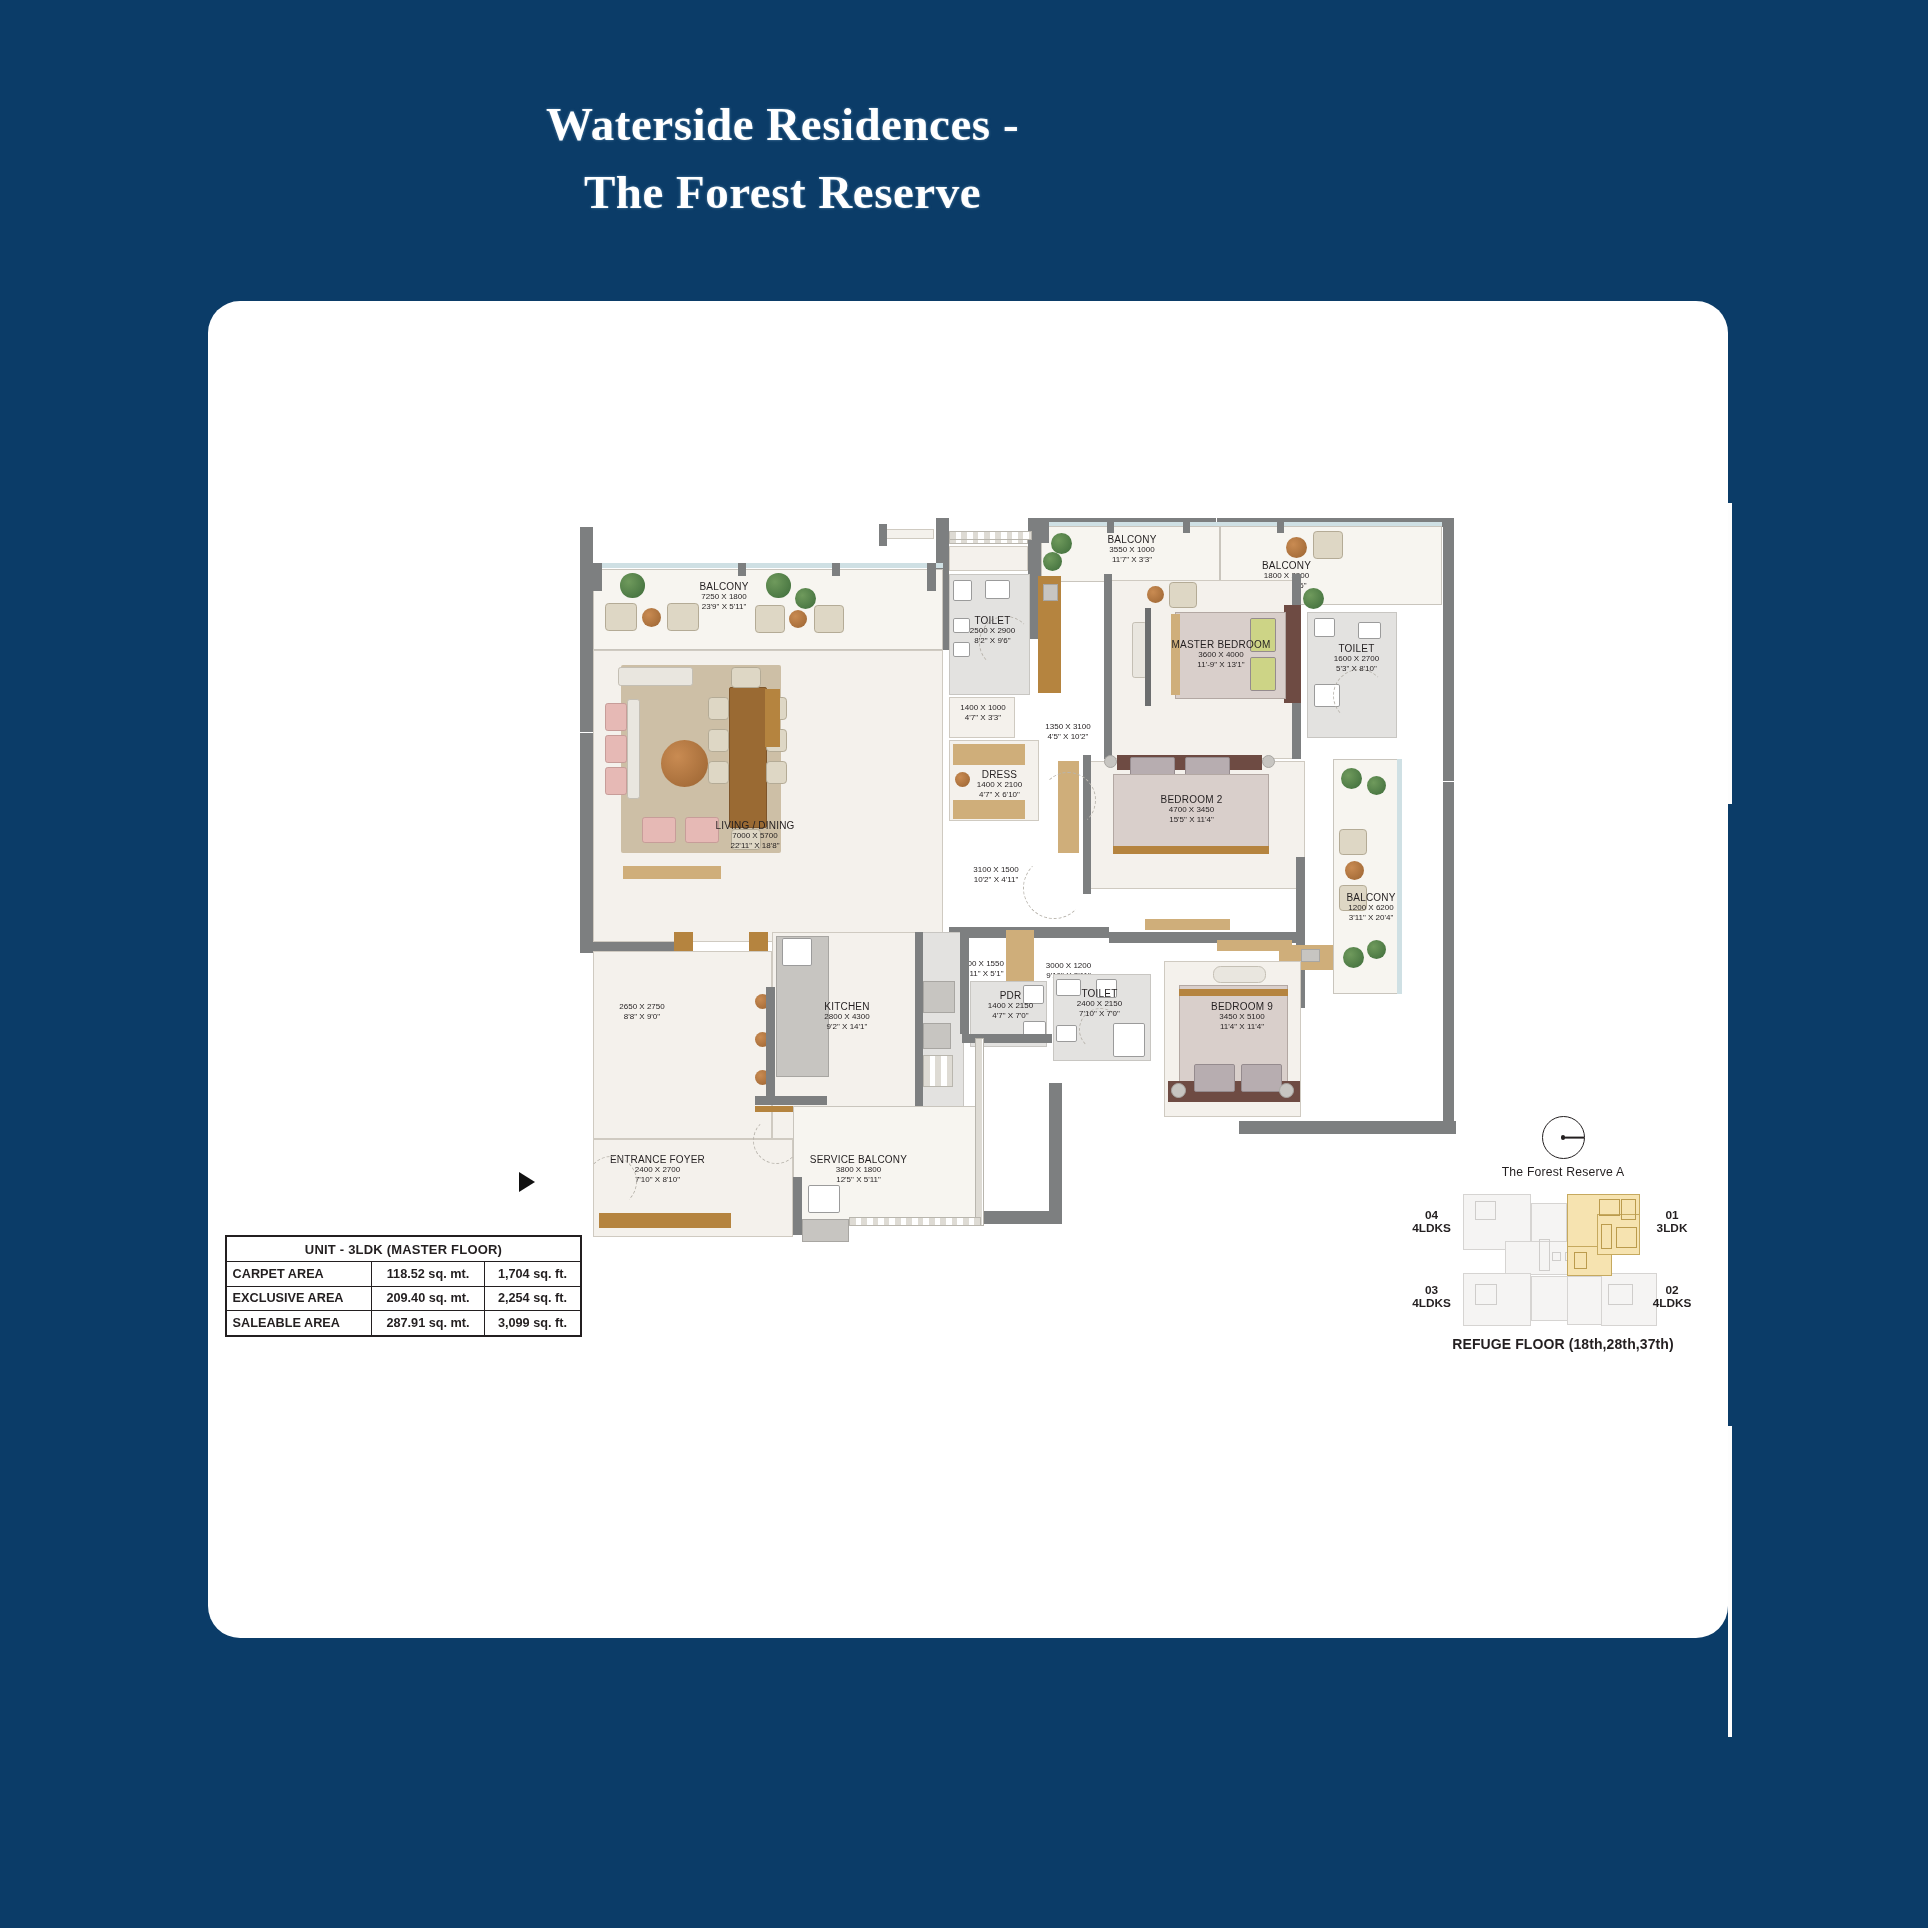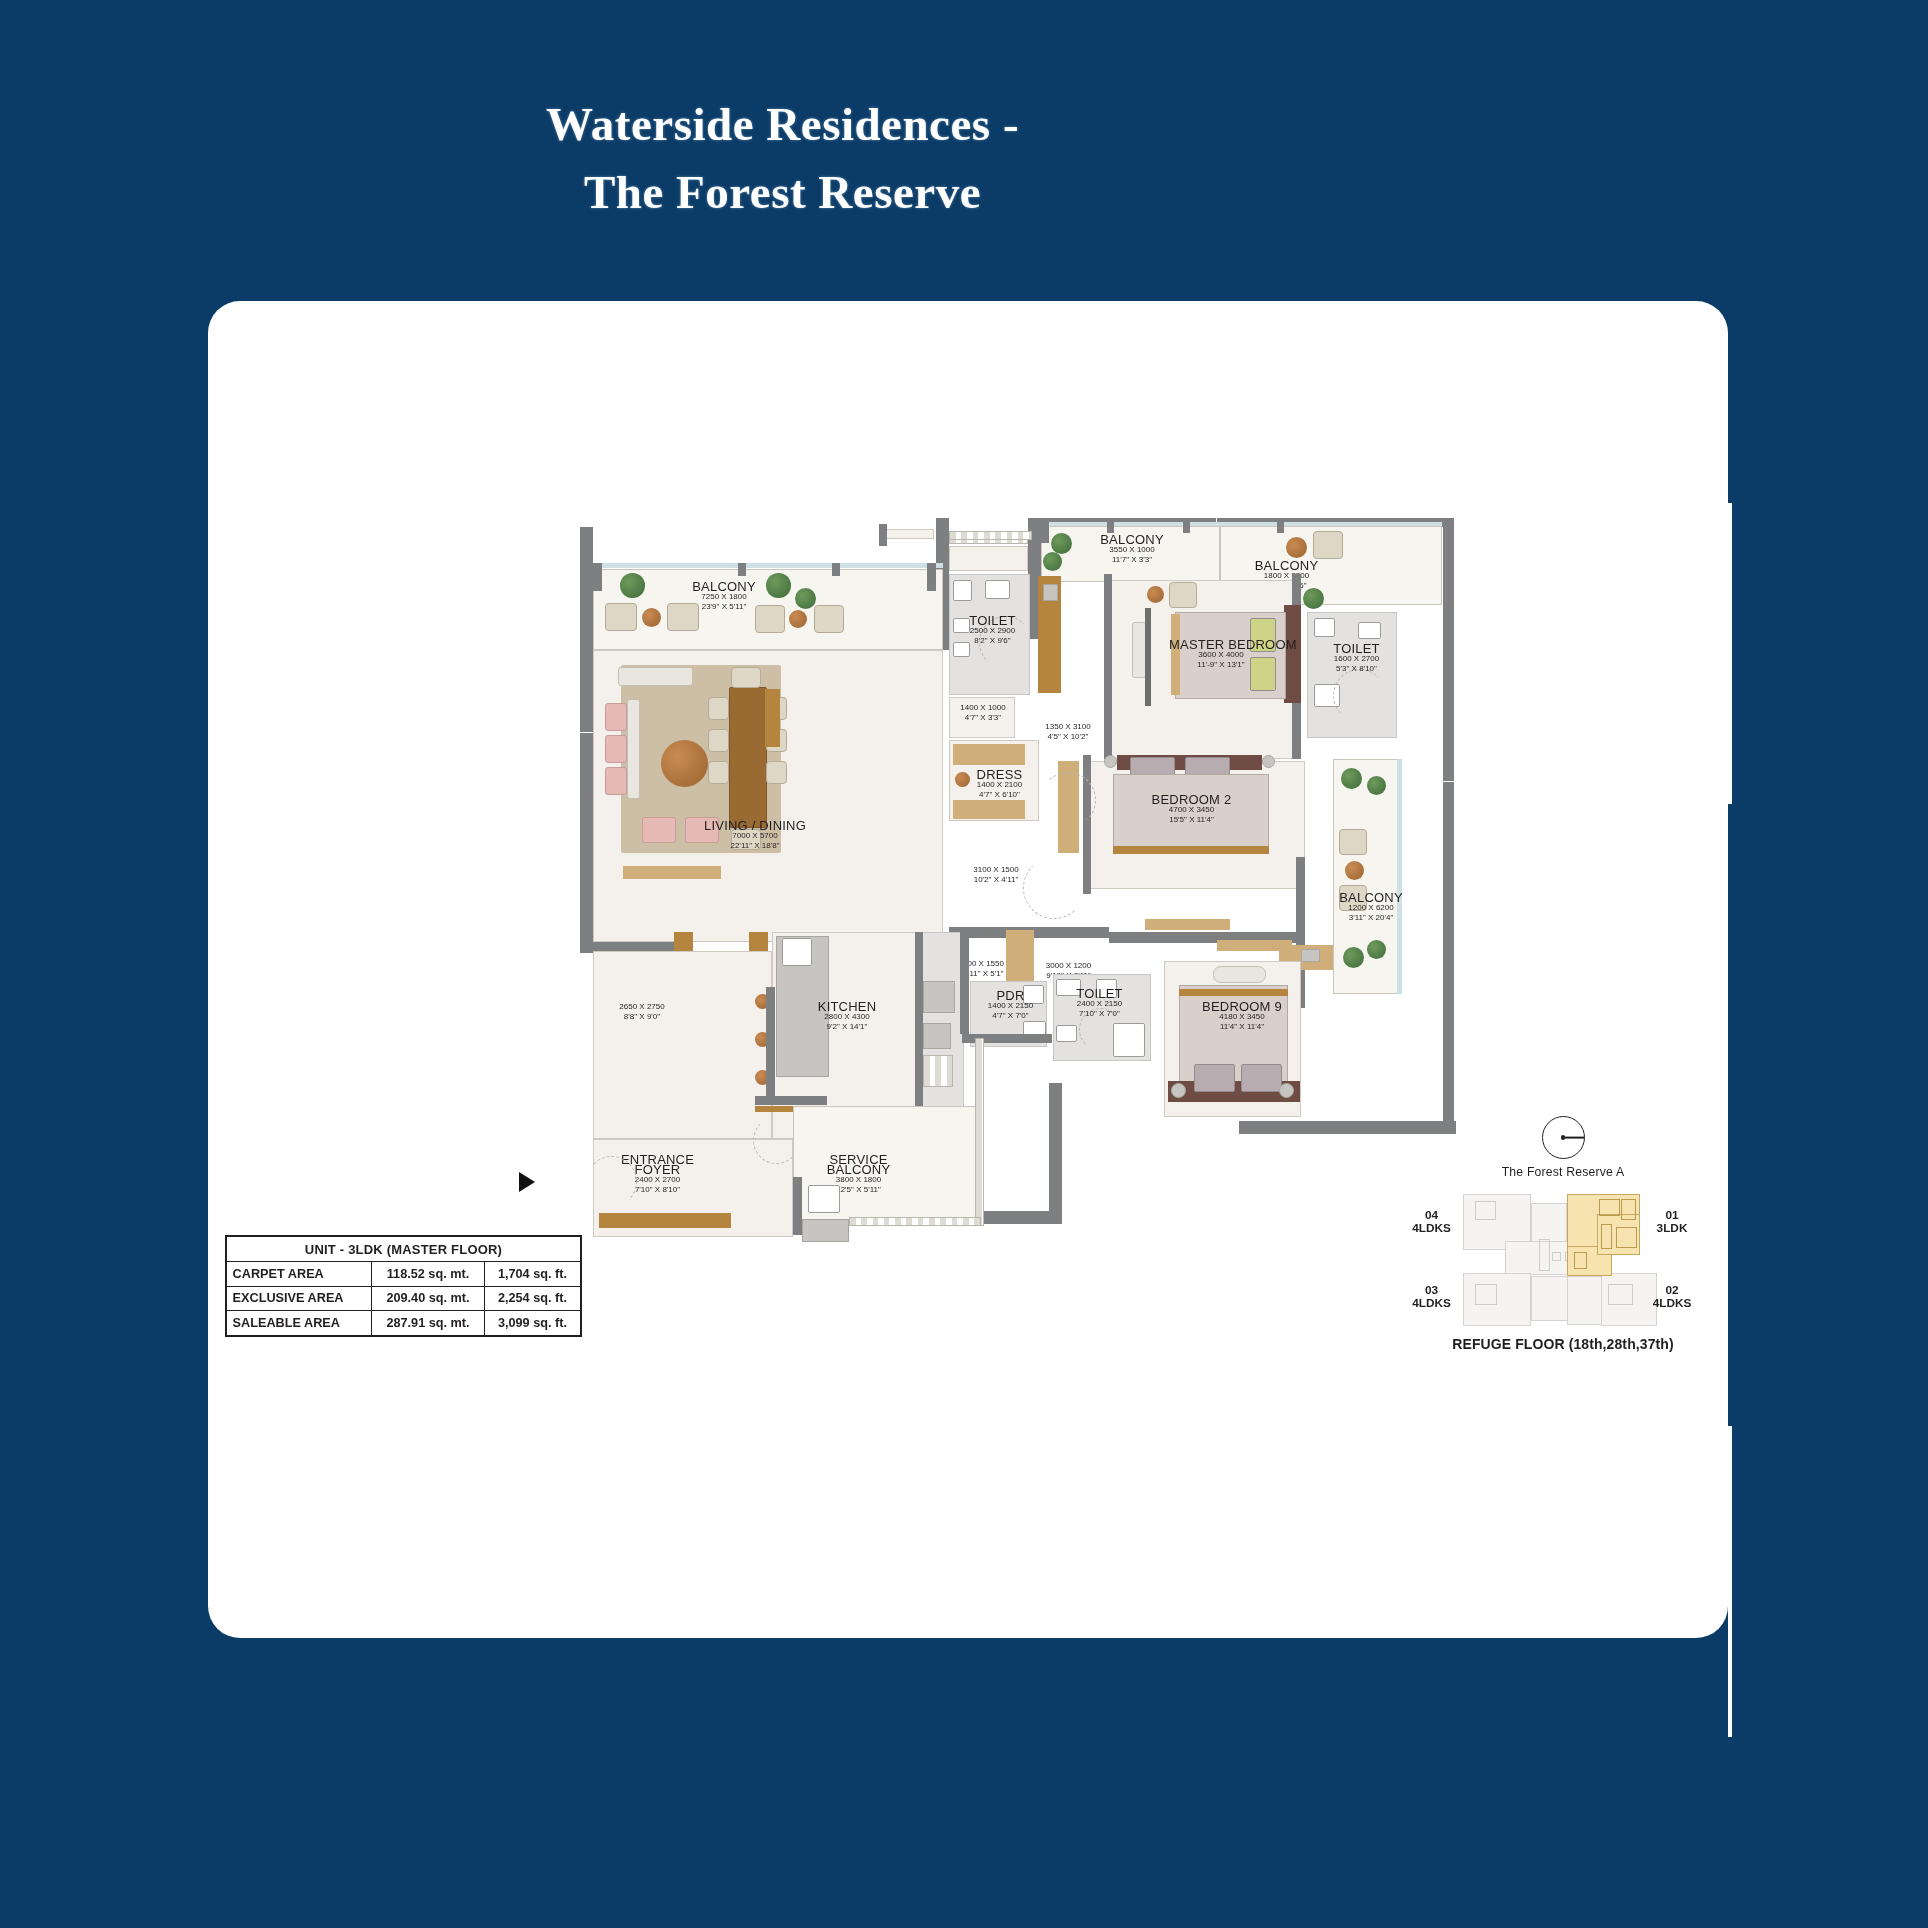--- a/index.html
+++ b/index.html
@@ -60,21 +60,21 @@
   .plant     { position:absolute; border-radius:50%; background:radial-gradient(circle at 35% 35%, #6f9a5c, #3d6b3a); }
   .pouf      { position:absolute; border-radius:50%; background:radial-gradient(circle at 35% 35%, #c98b52, #9a6331); }
   .cab       { position:absolute; background:#c7c5c1; border:0.9px solid #a8a6a2; }
   .fix       { position:absolute; background:#ffffff; border:0.9px solid #9b9b9b; border-radius:1.9px; }
   .tile      { position:absolute; background:repeating-linear-gradient(90deg,#dedbd4 0 5.6px,#ffffff 5.6px 11.3px); border:0.9px solid #b9b6ae; }
   .lbl {
     position:absolute; color:#231f20; font-size:8.5px; line-height:10px;
     text-align:center; white-space:nowrap;
     font-family:"Liberation Sans", sans-serif;
   }
-  .lbl .nm { font-size:13px; letter-spacing:0.2px; }
+  .lbl .nm { font-size:10px; letter-spacing:0.2px; }
   .lbl .dim { font-size:8px; }
 
   
   .arc { position:absolute; border:0.9px dashed #b9b5ad; border-radius:50%; }
 
   
   #entry-arrow {
     position:absolute; left:311px; top:871px;
     width:0; height:0;
     border-left:16px solid #111; border-top:10.4px solid transparent; border-bottom:10.4px solid transparent;
@@ -415,21 +415,21 @@
       <div class="sofa-g" style="left:633px;top:448px; width:53px;height:17px;border-radius:7.5px;"></div>
       <div class="bed" style="left:599px;top:467px; width:109px;height:104px;"></div>
       <div class="wood" style="left:599px;top:471px; width:109px;height:6.6px;"></div>
       <div class="bedhd" style="left:588px;top:563px; width:132px;height:21px;"></div>
       <div class="pillow" style="left:614px;top:546px; width:41px;height:28px;"></div>
       <div class="pillow" style="left:661px;top:546px; width:41px;height:28px;"></div>
       <div class="cab" style="left:591px;top:565px; width:15px;height:15px;border-radius:50%;"></div>
       <div class="cab" style="left:699px;top:565px; width:15px;height:15px;border-radius:50%;"></div>
       <div class="lbl" style="left:610px; top:484px; width:104px;">
         <div class="nm">BEDROOM 9</div>
-        <div class="dim">4180 X 3450</div>
+        <div class="dim">3450 X 5100</div>
         <div class="dim">11'4" X 11'4"</div>
       </div>
 
       <div class="room" style="left:13px; top:621px; width:200px; height:98px;"></div>
       <div class="lbl" style="left:21px; top:637px; width:113px;">
         <div class="nm" style="white-space:normal;">ENTRANCE FOYER</div>
         <div class="dim">2400 X 2700</div>
         <div class="dim">7'10" X 8'10"</div>
       </div>
       <div class="arc" style="left:5.6px; top:638px; width:51px;height:51px; border-color:#b9b5ad #b9b5ad transparent transparent;"></div>

